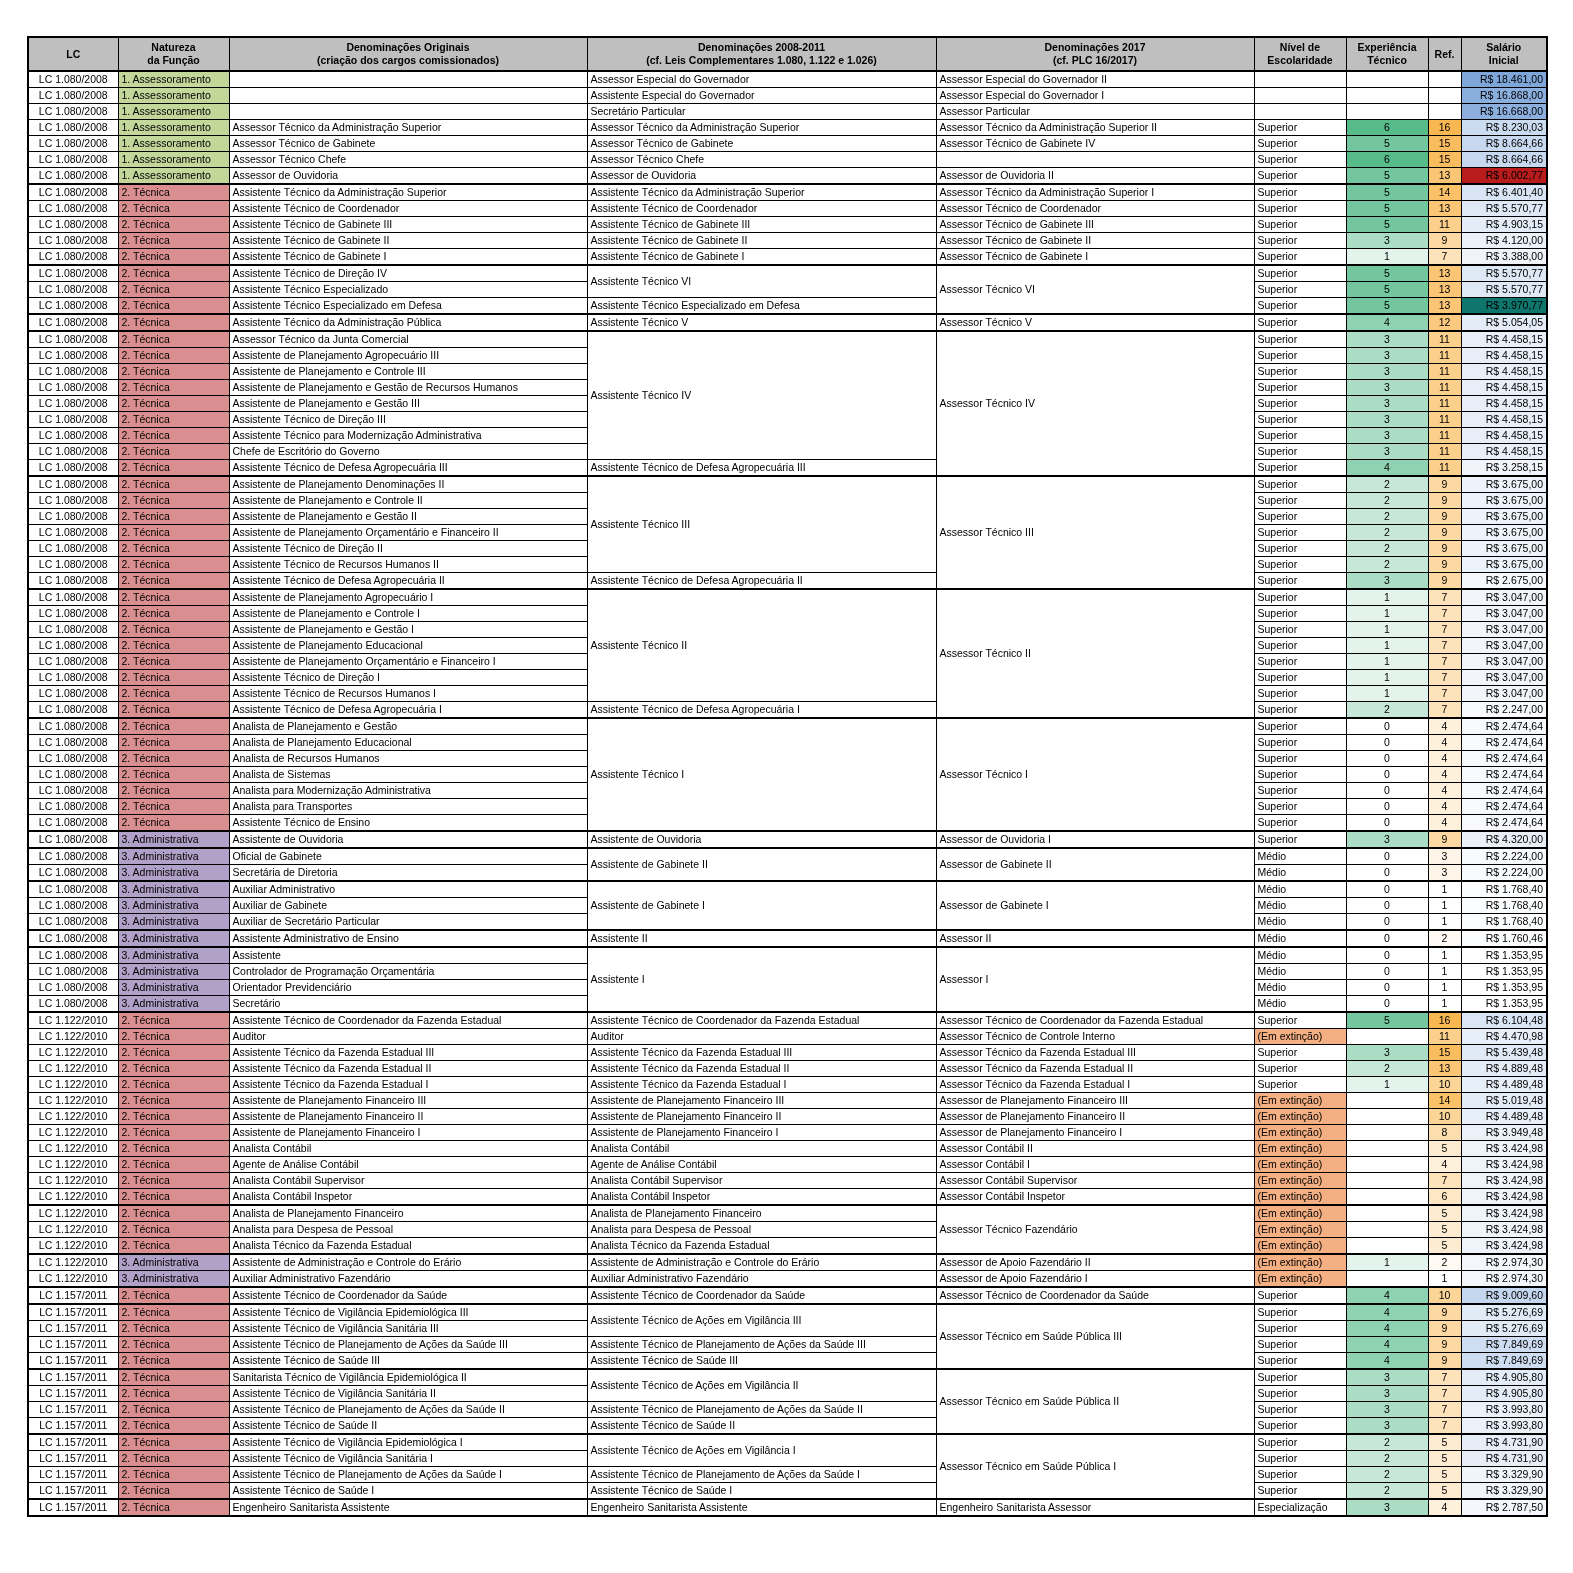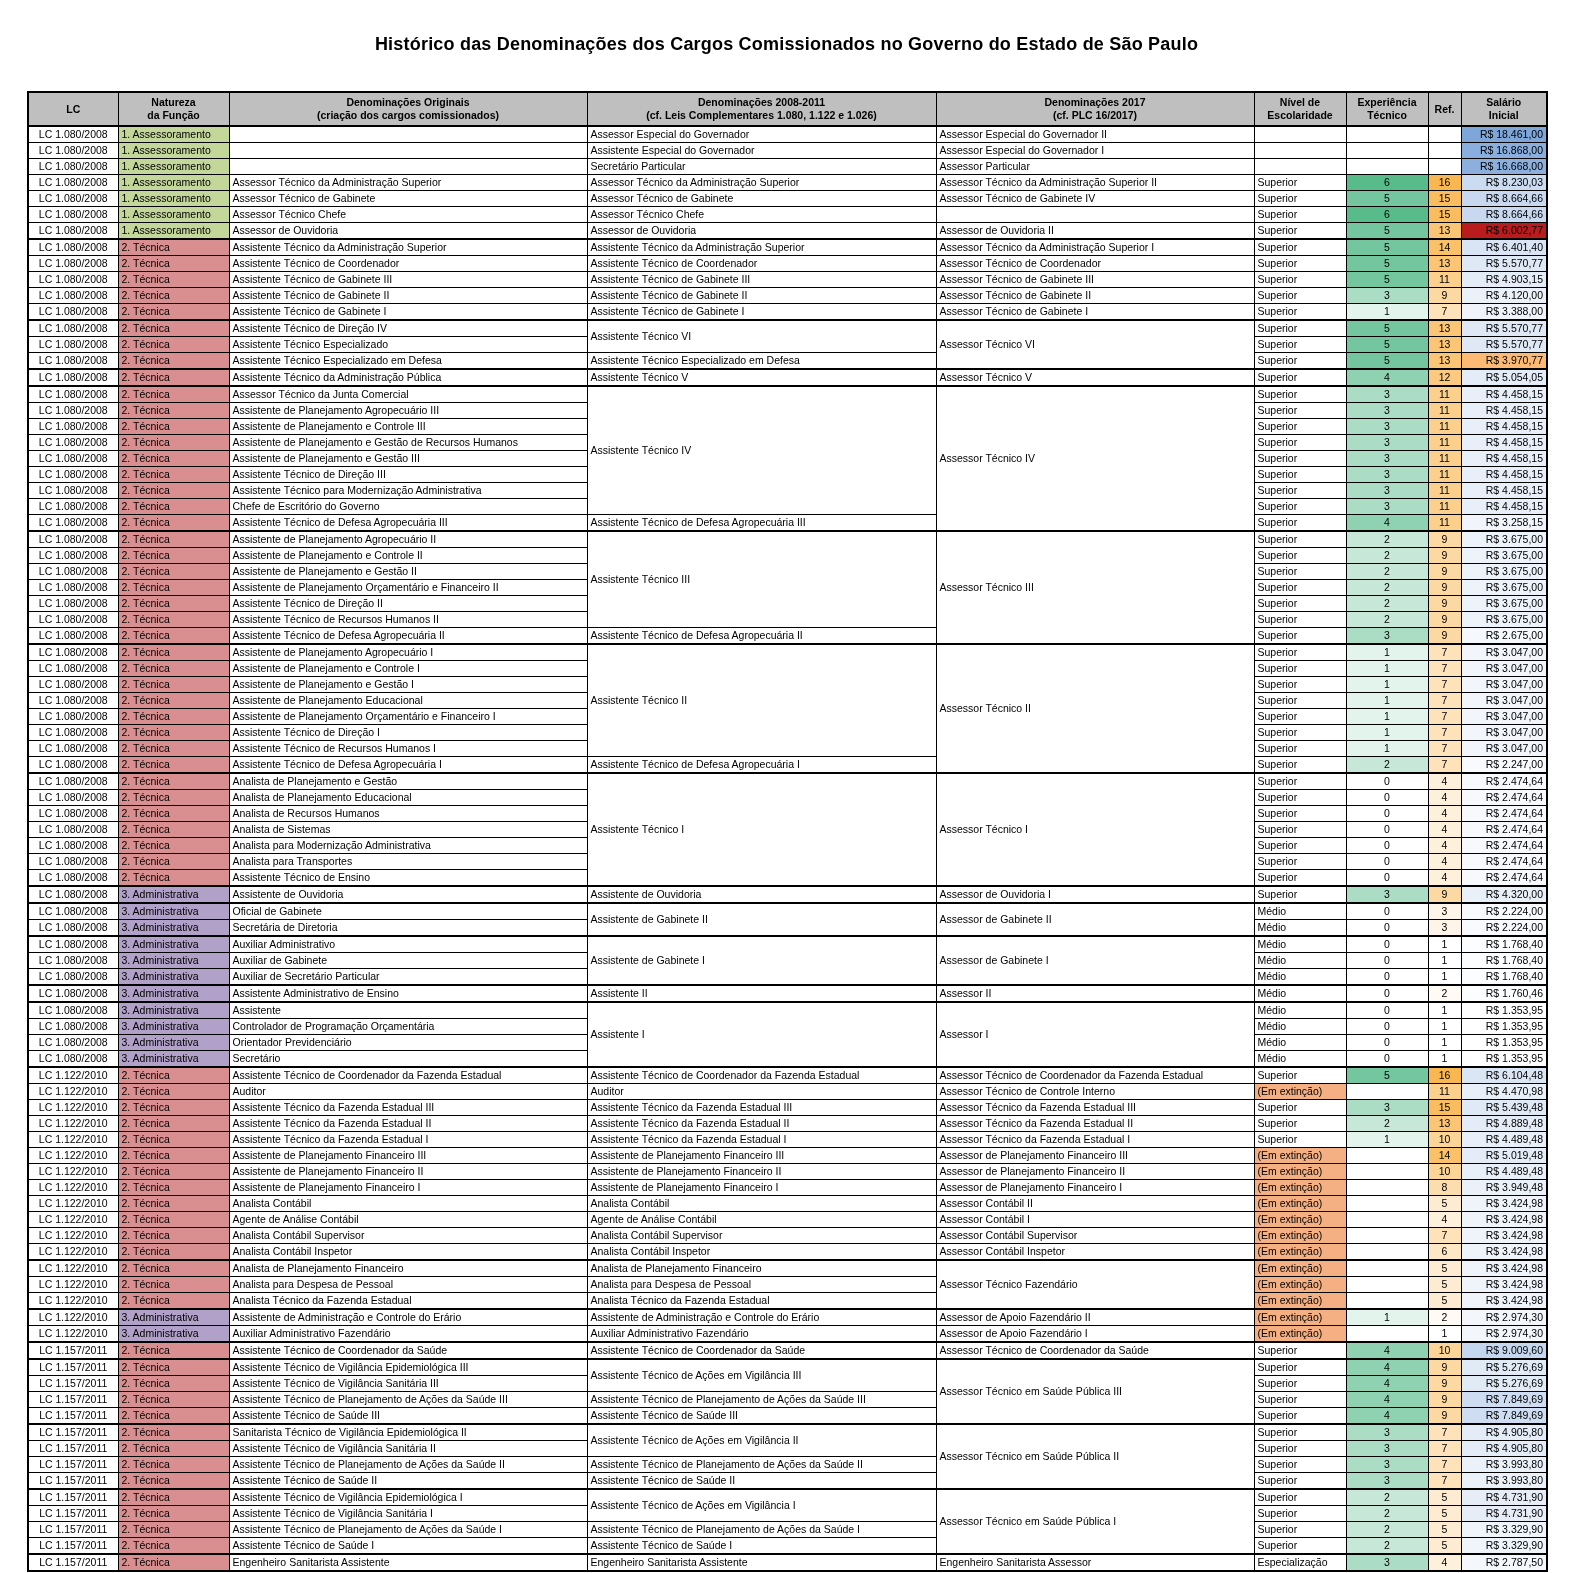--- a/index.html
+++ b/index.html
@@ -11,21 +11,20 @@
   tr.sep td{border-top-width:2px;}
   .c-lc{text-align:center;}
   .c-nat,.c-text,.c-esc{text-align:left;}
   .c-num{text-align:center;}
   .c-sal{text-align:right;}
 </style>
 </head>
 <body>
 
 <div class="page">
-  <div class="title">Histórico das Denominações dos Cargos Comissionados no Governo do Estado de São Paulo</div>
 
   <table class="grid">
     <colgroup>
       <col style="width:90px">
         <col style="width:111px">
         <col style="width:358px">
       <col style="width:349px">
         <col style="width:318px">
         <col style="width:92px">
       <col style="width:82px">
@@ -226,21 +225,21 @@
           <td class="c-sal" style="background: rgb(223, 233, 246);">R$ 5.570,77</td>
         </tr>
         <tr>
           <td class="c-lc">LC 1.080/2008</td>
           <td class="c-nat" style="background: rgb(217, 143, 143);">2. Técnica</td>
           <td class="c-text">Assistente Técnico Especializado em Defesa</td>
           <td class="c-text">Assistente Técnico Especializado em Defesa</td>
           <td class="c-esc">Superior</td>
           <td class="c-num" style="background: rgb(115, 198, 158);">5</td>
           <td class="c-num" style="background: rgb(250, 197, 117);">13</td>
-          <td class="c-sal" style="background: #fdba74;">R$ 3.970,77</td>
+          <td class="c-sal" style="background: #0f766e;">R$ 3.970,77</td>
         </tr>
         <tr class="sep">
           <td class="c-lc">LC 1.080/2008</td>
           <td class="c-nat" style="background: rgb(217, 143, 143);">2. Técnica</td>
           <td class="c-text">Assistente Técnico da Administração Pública</td>
           <td class="c-text">Assistente Técnico V</td>
           <td class="c-text">Assessor Técnico V</td>
           <td class="c-esc">Superior</td>
           <td class="c-num" style="background: rgb(143, 210, 177);">4</td>
           <td class="c-num" style="background: rgb(251, 202, 128);">12</td>
@@ -326,21 +325,21 @@
           <td class="c-text">Assistente Técnico de Defesa Agropecuária III</td>
           <td class="c-text">Assistente Técnico de Defesa Agropecuária III</td>
           <td class="c-esc">Superior</td>
           <td class="c-num" style="background: rgb(143, 210, 177);">4</td>
           <td class="c-num" style="background: rgb(251, 207, 140);">11</td>
           <td class="c-sal" style="background: rgb(241, 245, 251);">R$ 3.258,15</td>
         </tr>
         <tr class="sep">
           <td class="c-lc">LC 1.080/2008</td>
           <td class="c-nat" style="background: rgb(217, 143, 143);">2. Técnica</td>
-          <td class="c-text">Assistente de Planejamento Agropecuário II</td>
+          <td class="c-text">Assistente de Planejamento Denominações II</td>
           <td class="c-text" rowspan="6">Assistente Técnico III</td>
           <td class="c-text" rowspan="7">Assessor Técnico III</td>
           <td class="c-esc">Superior</td>
           <td class="c-num" style="background: rgb(199, 232, 216);">2</td>
           <td class="c-num" style="background: rgb(252, 217, 163);">9</td>
           <td class="c-sal" style="background: rgb(237, 243, 250);">R$ 3.675,00</td>
         </tr>
         <tr>
           <td class="c-lc">LC 1.080/2008</td>
           <td class="c-nat" style="background: rgb(217, 143, 143);">2. Técnica</td>

